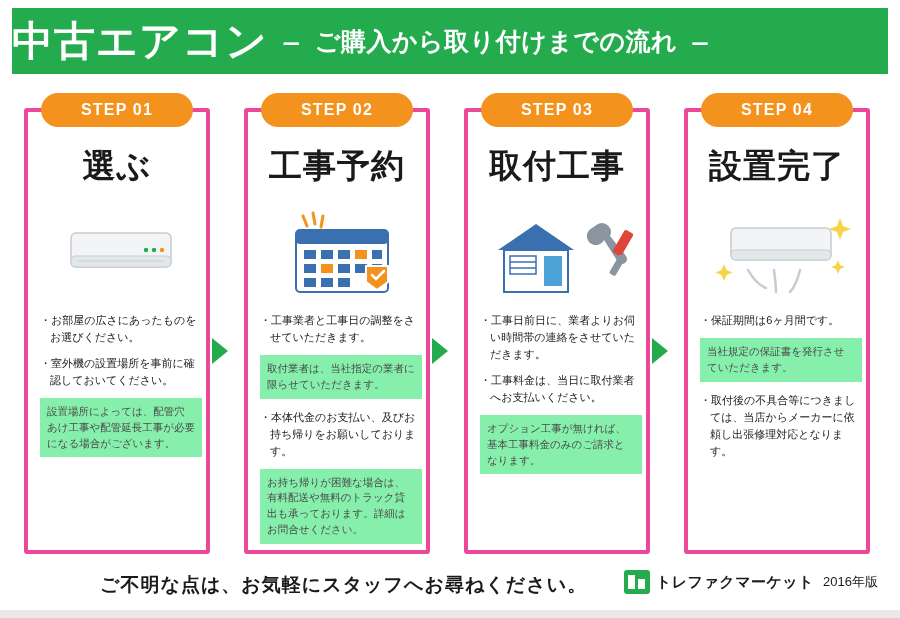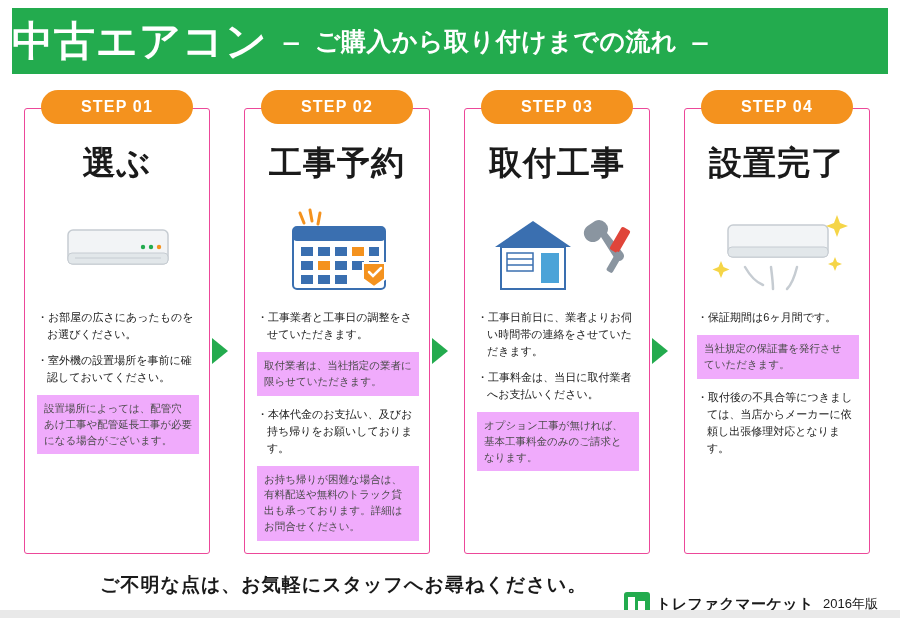--- a/index.html
+++ b/index.html
@@ -56,21 +56,21 @@
     left: 12px;
     top: 86px;
     width: 876px;
     height: 478px;
   }
   .step {
     position: absolute;
     top: 22px;
     width: 186px;
     height: 446px;
-    border: 1px solid #ec4899;
+    border: 4px solid #ec4899;
     border-radius: 3px;
     box-sizing: border-box;
     background: #ffffff;
   }
   .step.s1 { left: 12px; }
   .step.s2 { left: 232px; }
   .step.s3 { left: 452px; }
   .step.s4 { left: 672px; }
 
   .badge {
@@ -117,21 +117,21 @@
   }
   .bullet {
     font-size: 11px;
     line-height: 1.55;
     color: #222;
     margin-bottom: 9px;
     text-indent: -10px;
     padding-left: 10px;
   }
   .note {
-    background: #f0abfc;
+    background: #86efac;
     color: #4a4a4a;
     font-size: 10.5px;
     line-height: 1.5;
     padding: 6px 7px;
     margin-bottom: 10px;
     box-sizing: border-box;
   }
   
   .arrow {
     position: absolute;
@@ -162,21 +162,21 @@
     top: 6px;
     font-size: 19px;
     font-weight: bold;
     color: #1a1a1a;
     letter-spacing: 1px;
     text-align: right;
   }
   .brand {
     position: absolute;
     right: 22px;
-    top: 26px;
+    top: 4px;
     display: flex;
     align-items: center;
   }
   .brand-mark {
     width: 26px;
     height: 24px;
     background: #23ab4e;
     border-radius: 3px;
     margin-right: 6px;
     position: relative;

